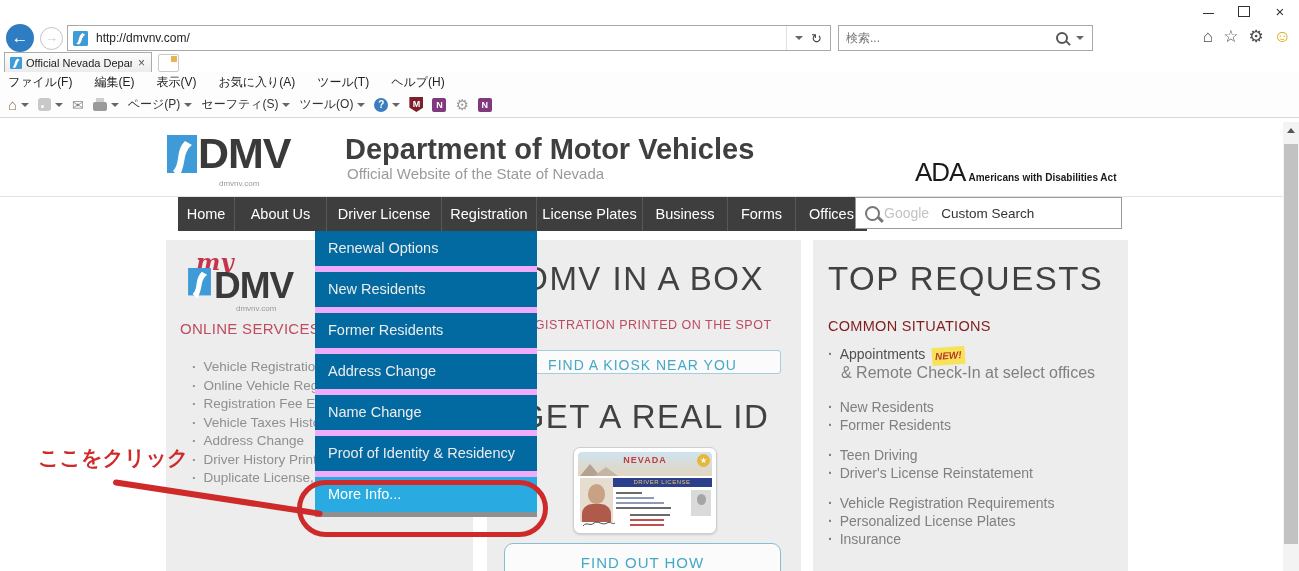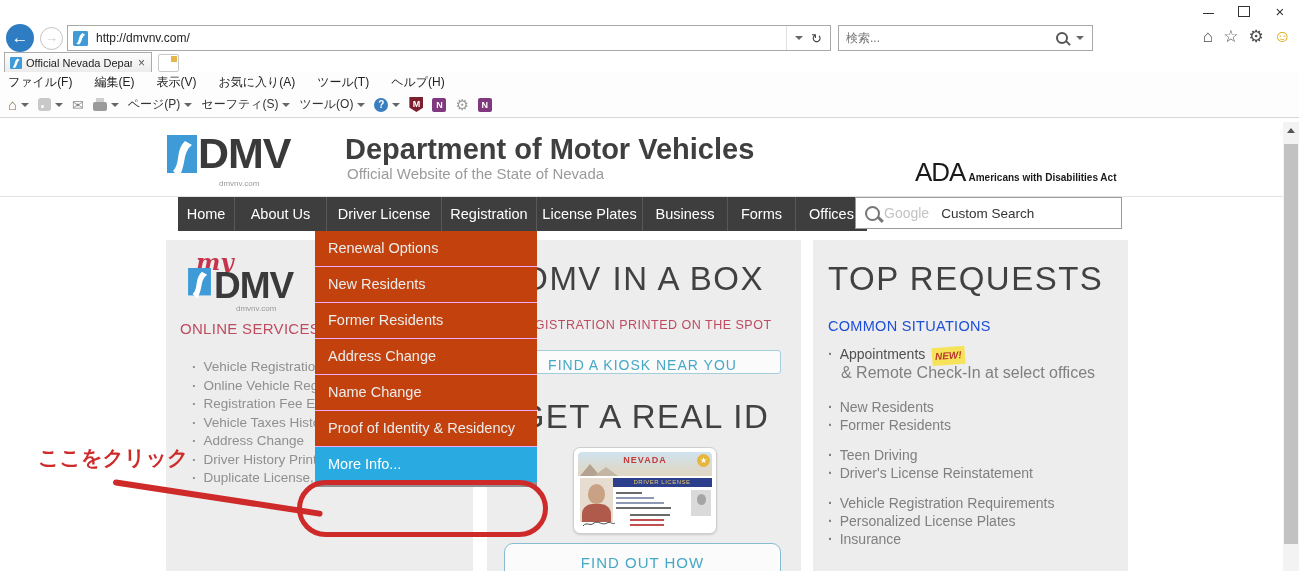--- a/index.html
+++ b/index.html
@@ -142,35 +142,35 @@
   .torso{position:absolute;left:2px;top:26px;width:29px;height:20px;border-radius:10px 10px 0 0;background:#b05a4c}
   .card-photo2{position:absolute;right:5px;top:42px;width:20px;height:26px;background:#dadada}
   .head2{position:absolute;left:6px;top:4px;width:9px;height:11px;border-radius:50%;background:#a5a5a5}
   .cl{position:absolute;height:2px;background:#8e99b5}
   .cl.red{background:#c05050}
   .cl.dark{background:#6a6a6a}
   .sig{position:absolute;left:8px;bottom:5px;width:34px;height:8px}
 
   
   .tr-title{position:absolute;left:15px;top:20px}
-  .tr-sub{position:absolute;left:15px;top:78px;font-size:14.5px;color:#1d4ed8;letter-spacing:.3px}
+  .tr-sub{position:absolute;left:15px;top:78px;font-size:14.5px;color:#7f1d1d;letter-spacing:.3px}
   .req{position:absolute;left:15px;margin:0;padding:0;list-style:none}
   .req li{font-size:14px;color:#7f7f7f;line-height:18px;white-space:nowrap}
   .req li::before{content:"·";font-weight:bold;margin-right:7px}
   .appt-row{top:105px}
   .appt-label{font-weight:normal;color:#4f4f4f}
   .new-badge{display:inline-block;background:#f6e35a;color:#b93a2b;font-size:10px;font-style:italic;
              font-weight:bold;padding:0 3px;margin-left:7px;transform:rotate(-4deg)}
   .appt-sub{position:absolute;left:28px;top:124px;font-size:16px;color:#7f7f7f}
   .g1{top:158px}.g2{top:206px}.g3{top:254px}
 
   
   .dropdown{position:absolute;left:315px;top:112px;width:222px;background:#8f8f8f;z-index:5;padding-bottom:5px}
-  .dd-item{height:35px;background:#c2410c;color:#ececec;font-size:14.5px;line-height:35px;padding-left:13px;
-           border-bottom:1px solid #f0abfc}
+  .dd-item{height:35px;background:#0369a1;color:#ececec;font-size:14.5px;line-height:35px;padding-left:13px;
+           border-bottom:6px solid #f0abfc}
   .dd-item:last-child{border-bottom:none}
   .dd-highlight{background:#29abe2;color:#fff}
 
   
   .anno-text{position:absolute;left:38px;top:325px;z-index:7;font-size:21px;font-weight:bold;color:#cf2a2a}
   .anno-line{position:absolute;left:113px;top:360px;width:212px;height:6px;background:#cf2a2a;border-radius:3px;
              transform:rotate(8.7deg);transform-origin:left center;z-index:7}
   .anno-oval{position:absolute;left:297px;top:361px;width:251px;height:57px;border:5px solid #cf2a2a;
              border-radius:30px;z-index:7;box-sizing:border-box}
 </style>

